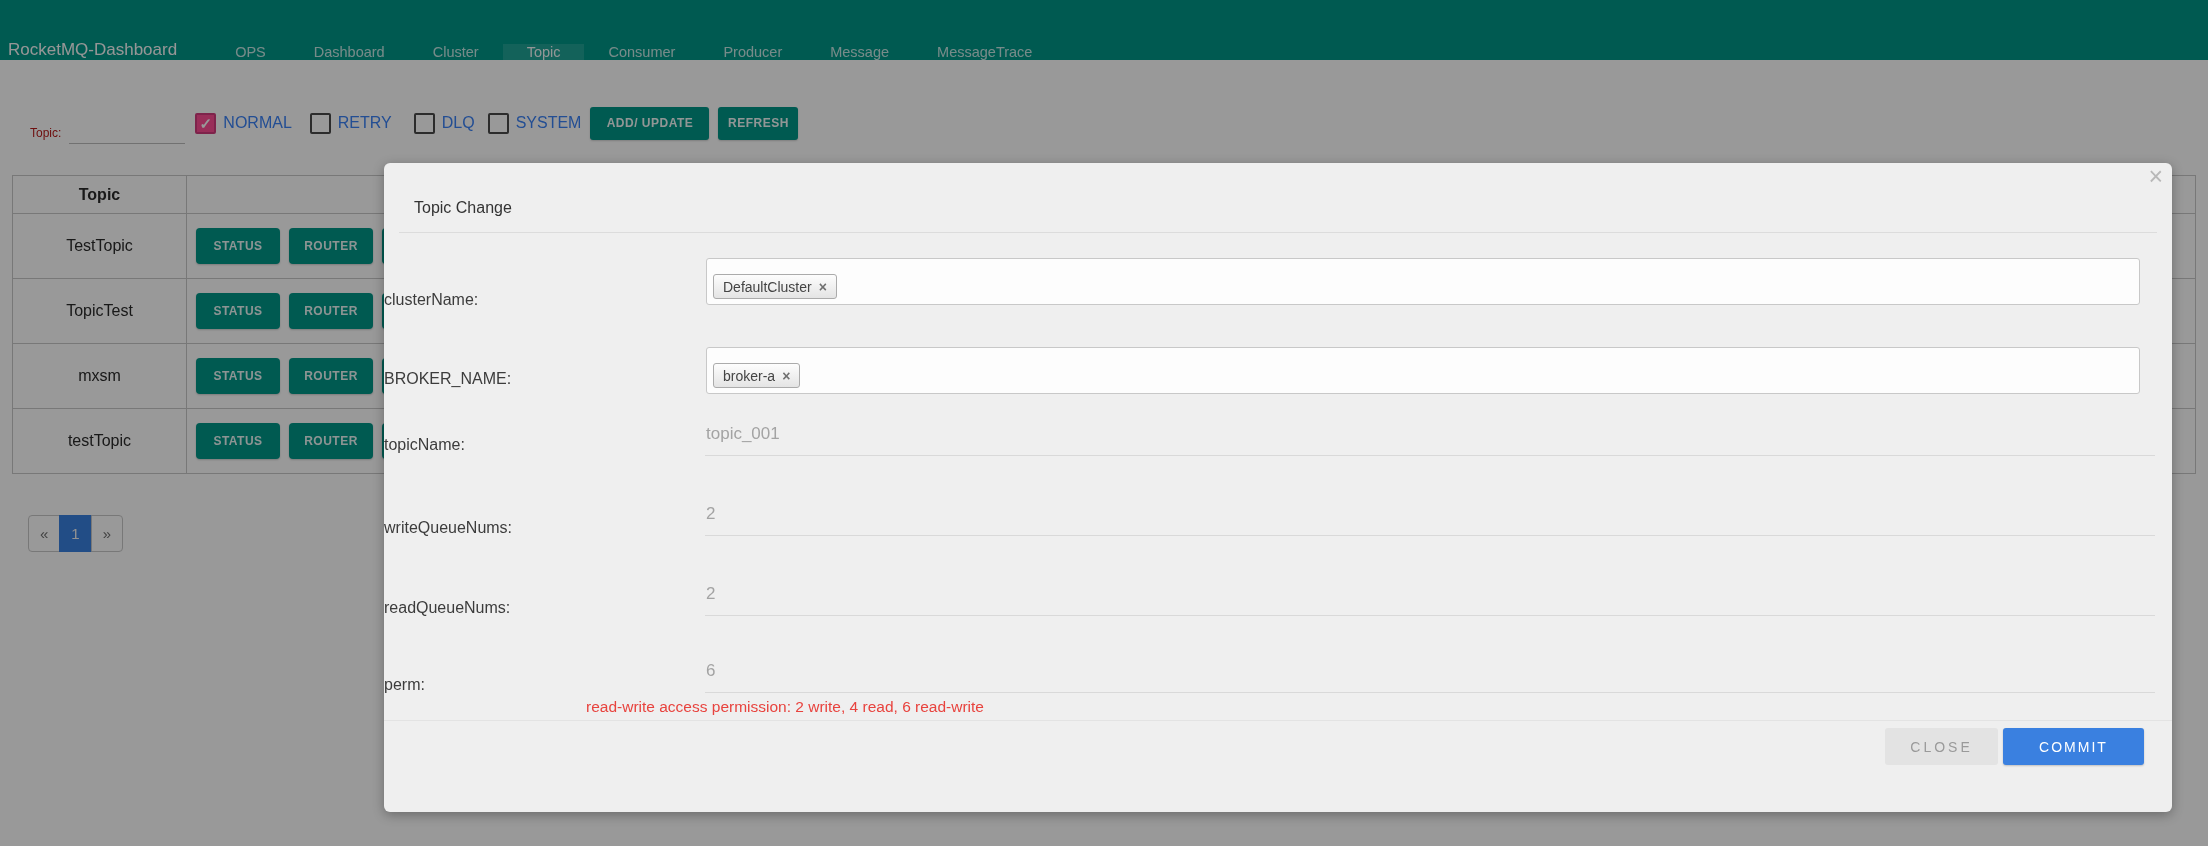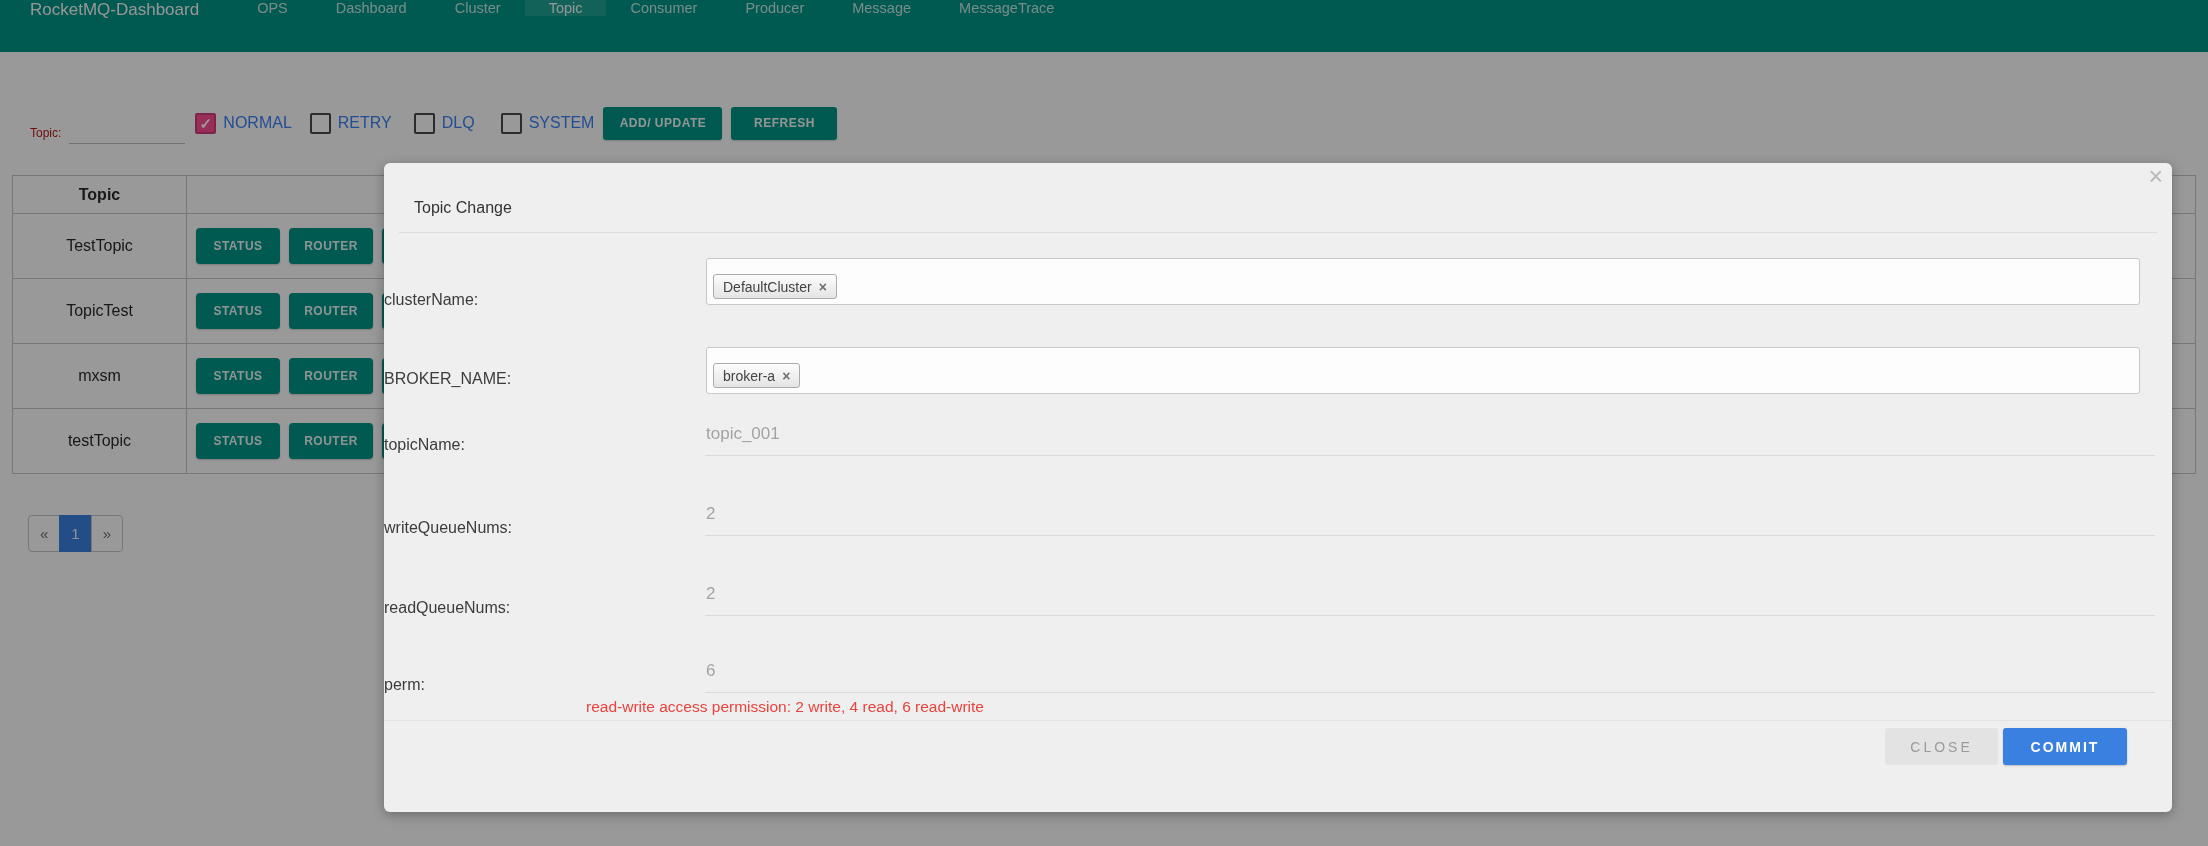--- a/index.html
+++ b/index.html
@@ -6,45 +6,45 @@
   html,body{width:2208px;height:846px}
   body{
     position:relative;overflow:hidden;background:#fff;
     font-family:"Liberation Sans", sans-serif;
   }
   :root{
     --teal:#009688; --accent-blue:#3a80e0; --checkbox-pink:#ff4d94; --error-red:#e8433e;
   }
 
   
-  .navbar{position:absolute;top:0;left:0;width:100%;height:52px;background:var(--teal);
-    display:flex;align-items:flex-start;padding-left:30px;z-index:1}
+  .navbar{position:absolute;top:0;left:0;width:100%;height:60px;background:var(--teal);
+    display:flex;align-items:flex-end;padding-left:8px;z-index:1}
   .brand{display:flex;align-items:center;color:#fafafa;font-size:17px;margin-right:34px;cursor:pointer}
   .nav-item{display:flex;align-items:center;padding:0 24px;color:rgba(255,255,255,.78);
     font-size:14.5px;cursor:pointer}
   .nav-item.active{background:rgba(255,255,255,.13);color:rgba(255,255,255,.95)}
 
   
   .filter{position:absolute;top:100px;left:30px;height:46px;display:flex;align-items:center;z-index:1}
   .topic-label{font-size:12px;color:#b91c1c;align-self:flex-end;margin-bottom:6px;margin-right:8px}
   .topic-input{width:116px;height:30px;border:none;border-bottom:1px solid #bcbcbc;
     background:transparent;align-self:flex-end;margin-bottom:2px;margin-right:10px;font-size:14px;color:#333}
   .cbx-group{display:flex;align-items:center;cursor:pointer}
   .cbx-group.g1{margin-right:18px}.cbx-group.g2{margin-right:22px}
-  .cbx-group.g3{margin-right:26px}.cbx-group.g4{margin-right:9px}
+  .cbx-group.g3{margin-right:13px}.cbx-group.g4{margin-right:9px}
   .cbx{width:21px;height:21px;border:2px solid #4a4a4a;border-radius:2px;background:#fff;
     display:flex;align-items:center;justify-content:center;margin-right:7px}
   .cbx.checked{background:var(--checkbox-pink);border-color:#d23b7d}
   .cbx .tick{color:#fff;font-size:15px;font-weight:bold;line-height:1}
   .cbx-label{font-size:16px;color:#3b82f6}
   .teal-btn{border:none;background:var(--teal);color:rgba(255,255,255,.95);font-size:12px;
     font-weight:bold;letter-spacing:.5px;border-radius:3px;height:33px;cursor:pointer;
     box-shadow:0 1px 2px rgba(0,0,0,.18)}
   .btn-add{width:119px;margin-right:9px}
-  .btn-refresh{width:106px}
+  .btn-refresh{width:80px}
 
   
   .topic-table{position:absolute;left:12px;top:175px;width:2184px;border:1px solid #c9c9c9;
     border-bottom:none;z-index:1;background:#fff}
   .t-row{display:flex;border-bottom:1px solid #c9c9c9;height:65px}
   .t-row.head{height:38px}
   .t-cell1{width:174px;border-right:1px solid #c9c9c9;display:flex;align-items:center;
     justify-content:center;font-size:16px;color:#2b2b2b}
   .t-row.head .t-cell1{font-weight:bold}
   .t-cell2{flex:1;display:flex;align-items:center;padding-left:9px;gap:9px;overflow:hidden}
@@ -80,22 +80,22 @@
     background:linear-gradient(#fdfdfd,#e4e4e4);border:1px solid #ababab;border-radius:3px;
     font-size:14px;color:#444}
   .tag-x{color:#6f6f6f;font-weight:bold;font-size:14px;cursor:pointer;line-height:1}
   .fvalue{position:absolute;left:322px;font-size:17px;color:#a3a3a3;cursor:text}
   .funderline{position:absolute;left:321px;width:1450px;border-top:1px solid #d9d9d9}
   .perm-hint{position:absolute;left:202px;top:535px;font-size:15.5px;color:var(--error-red)}
 
   .footer-hr{position:absolute;left:0;right:0;top:557px;border-top:1px solid #e3e3e3}
   .btn-close{position:absolute;left:1501px;top:565px;width:113px;height:37px;border:none;
     background:#e3e3e3;border-radius:3px;color:#9a9a9a;font-size:14px;letter-spacing:3px;cursor:pointer}
-  .btn-commit{position:absolute;left:1619px;top:565px;width:124px;height:37px;border:none;
-    background:var(--accent-blue);border-radius:3px;color:#fff;font-weight:bold;font-size:14px;
+  .btn-commit{position:absolute;left:1619px;top:565px;width:141px;height:37px;border:none;
+    background:var(--accent-blue);border-radius:3px;color:#fff;font-weight:normal;font-size:14px;
     letter-spacing:2px;cursor:pointer;box-shadow:0 1px 2px rgba(0,0,0,.2)}
 </style>
 </head>
 <body>
 
 <div class="navbar">
   <div class="brand">RocketMQ-Dashboard</div>
   <div class="nav-item">OPS</div>
   <div class="nav-item">Dashboard</div>
   <div class="nav-item">Cluster</div>

